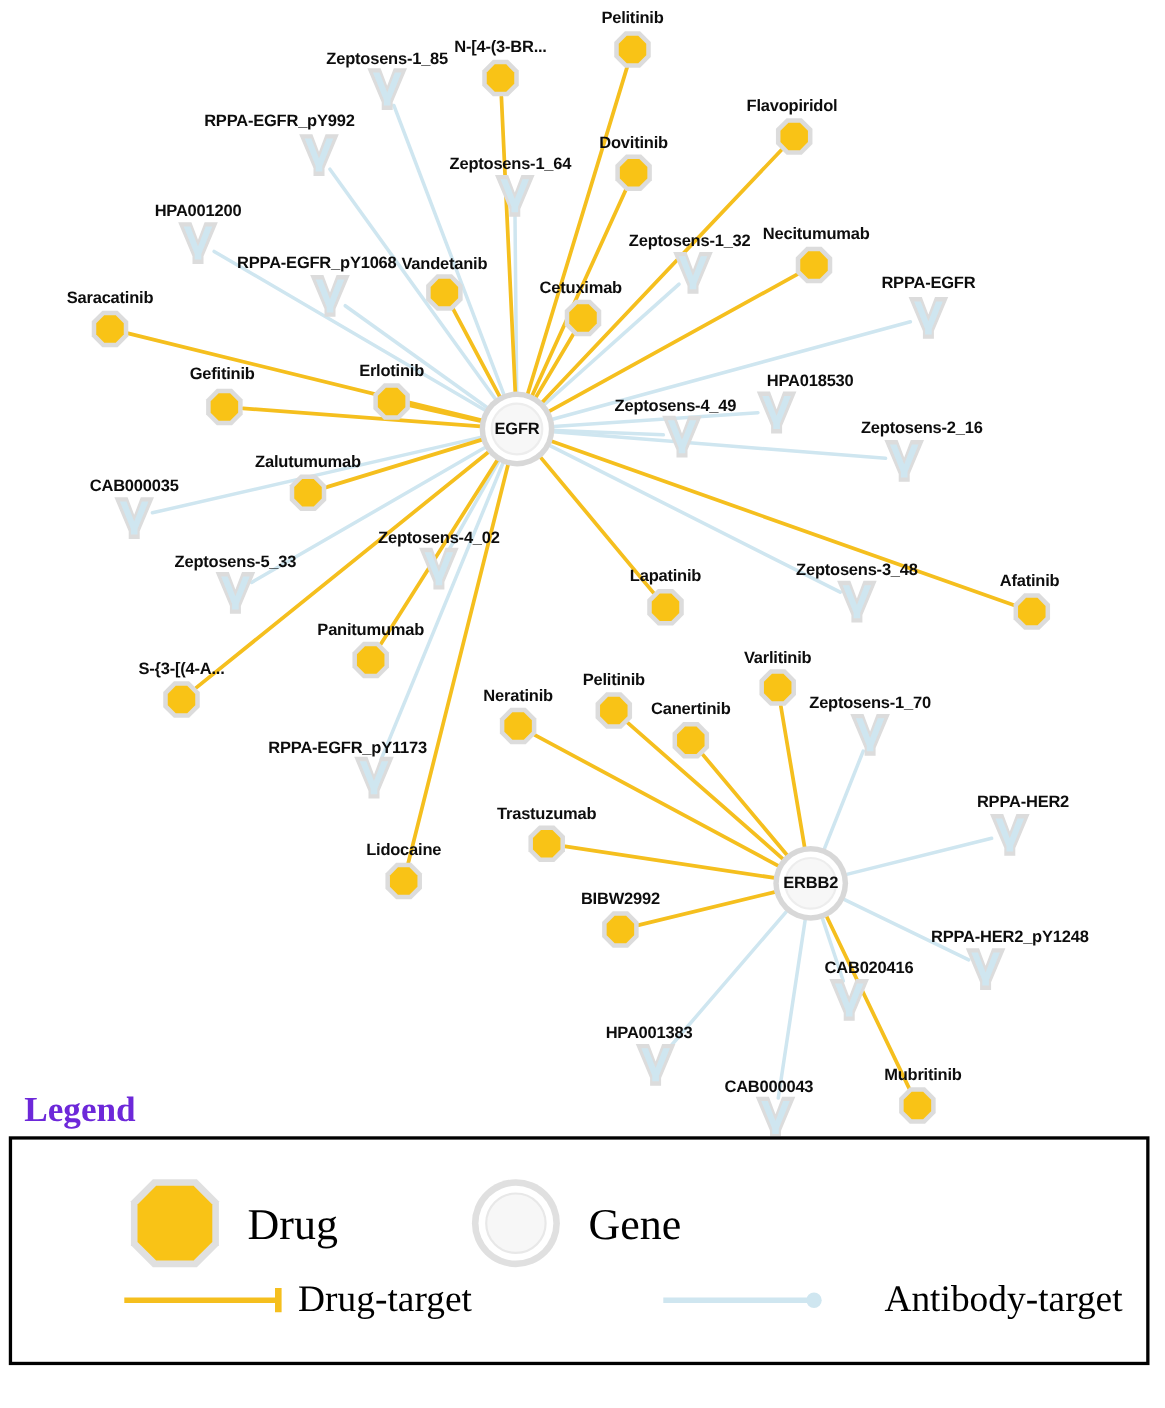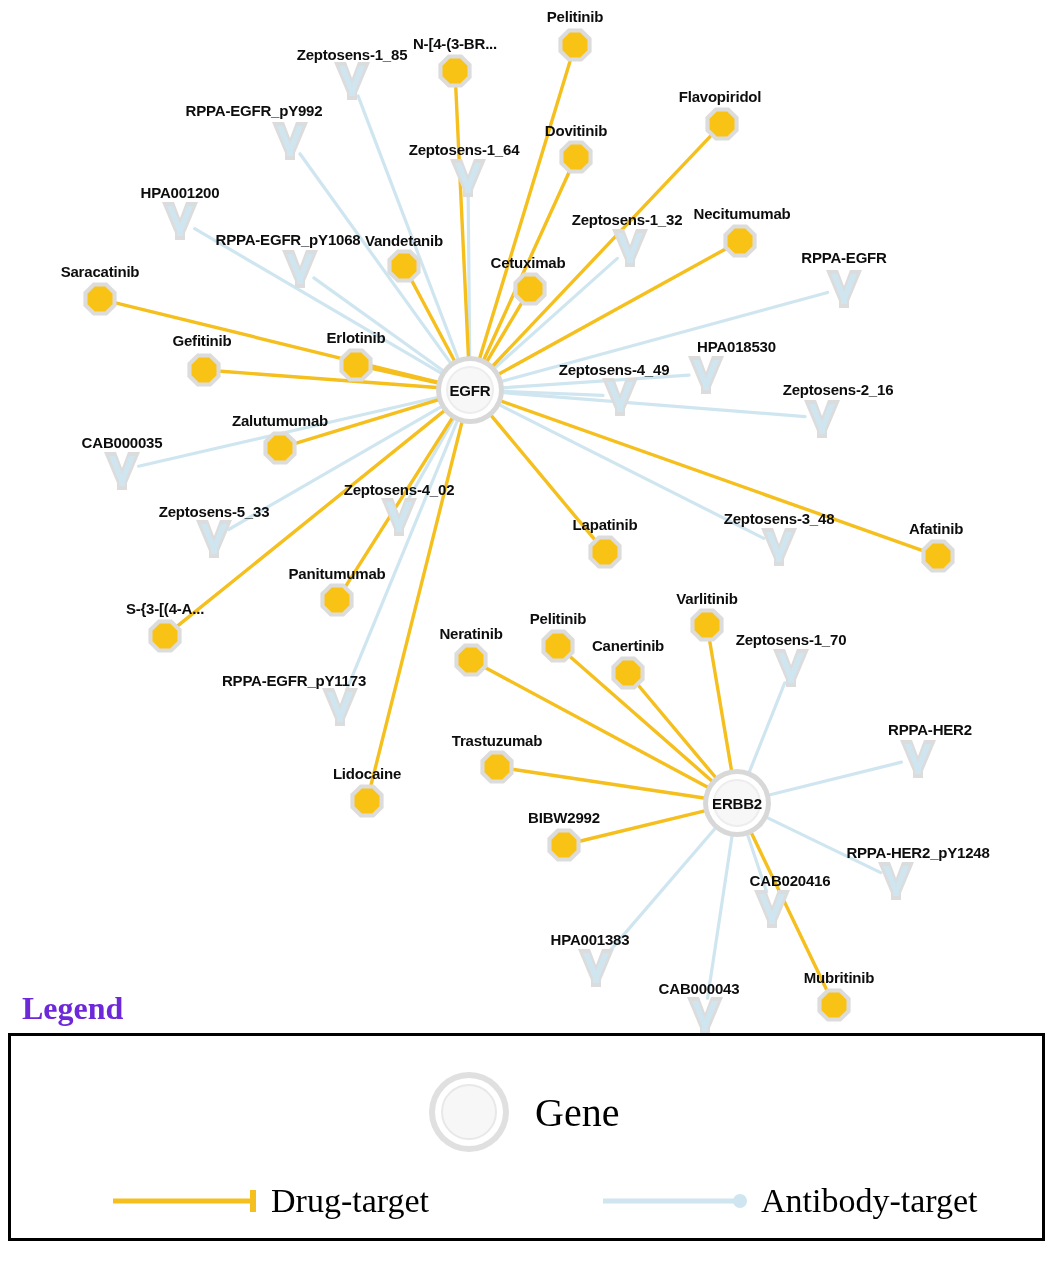--- a/index.html
+++ b/index.html
@@ -72,21 +72,21 @@
     align-items: center;
   }
   .legend-text {
     font-family: "Liberation Serif", serif;
     font-size: 40px;
     color: #000;
     margin-left: 18px;
   }
   .legend-row-2 {
     position: absolute;
-    top: 144px;
+    top: 125px;
     left: 0;
     width: 100%;
     height: 60px;
   }
   .legend-text-2 {
     font-family: "Liberation Serif", serif;
     font-size: 34px;
     color: #000;
     margin-left: 10px;
   }
@@ -363,57 +363,64 @@
       <div class="node-label" style="left: 288px; top: 239px;">RPPA-EGFR_pY1068</div>
       <div class="node-label" style="left: 844px; top: 257px;">RPPA-EGFR</div>
       <div class="node-label" style="left: 723px; top: 346px; padding-left: 27px;">HPA018530</div>
       <div class="node-label" style="left: 614px; top: 369px;">Zeptosens-4_49</div>
       <div class="node-label" style="left: 838px; top: 389px;">Zeptosens-2_16</div>
       <div class="node-label" style="left: 122px; top: 442px;">CAB000035</div>
       <div class="node-label" style="left: 399px; top: 489px;">Zeptosens-4_02</div>
       <div class="node-label" style="left: 214px; top: 511px;">Zeptosens-5_33</div>
       <div class="node-label" style="left: 779px; top: 518px;">Zeptosens-3_48</div>
       <div class="node-label" style="left: 791px; top: 639px;">Zeptosens-1_70</div>
-      <div class="node-label" style="left: 294px; top: 680px; text-align: center;">RPPA-EGFR_pY1173</div>
+      <div class="node-label" style="left: 316px; top: 680px; text-align: center;">RPPA-EGFR_pY1173</div>
       <div class="node-label" style="left: 930px; top: 729px;">RPPA-HER2</div>
       <div class="node-label" style="left: 918px; top: 852px;">RPPA-HER2_pY1248</div>
       <div class="node-label" style="left: 790px; top: 880px;">CAB020416</div>
       <div class="node-label" style="left: 590px; top: 939px;">HPA001383</div>
       <div class="node-label" style="left: 699px; top: 988px;">CAB000043</div>
       <div class="node-label" style="left: 470px; top: 390px;">EGFR</div>
       <div class="node-label" style="left: 737px; top: 803px;">ERBB2</div>
     </div>
 </div>
 
 <div class="legend-wrap">
   <div class="legend-title">Legend</div>
   <div class="legend-box">
     <div class="legend-row-1">
 
+      <div class="legend-item" style="left:100px; top:10px;">
+        <svg width="96" height="96" viewBox="0 0 96 96">
+          <polygon points="28,8 68,8 88,28 88,68 68,88 28,88 8,68 8,28" fill="#e0e0e0"></polygon>
+          <polygon points="31,14 65,14 82,31 82,65 65,82 31,82 14,65 14,31" fill="#f9c316"></polygon>
+        </svg>
+        <span class="legend-text">Drug</span>
+      </div>
 
       <div class="legend-item" style="left:410px; top:10px;">
         <svg width="96" height="96" viewBox="0 0 96 96">
           <circle cx="48" cy="48" r="40" fill="#e0e0e0"></circle>
           <circle cx="48" cy="48" r="34" fill="#ffffff"></circle>
           <circle cx="48" cy="48" r="27" fill="#f7f7f7" stroke="#e8e8e8" stroke-width="2"></circle>
         </svg>
         <span class="legend-text">Gene</span>
       </div>
 
     </div>
 
     <div class="legend-row-2">
       <div class="legend-item" style="left:100px; top:2px;">
         <svg width="150" height="30" viewBox="0 0 150 30">
           <line x1="2" y1="15" x2="140" y2="15" stroke="#f5bf1e" stroke-width="5"></line>
           <line x1="142" y1="4" x2="142" y2="26" stroke="#f5bf1e" stroke-width="6"></line>
         </svg>
         <span class="legend-text-2">Drug-target</span>
       </div>
-      <div class="legend-item" style="left:590px; top:2px;">
+      <div class="legend-item" style="left:590px; top:2px;gap:43px;">
         <svg width="150" height="30" viewBox="0 0 150 30">
           <line x1="2" y1="15" x2="134" y2="15" stroke="#cfe6f0" stroke-width="5"></line>
           <circle cx="139" cy="15" r="7" fill="#cfe6f0"></circle>
         </svg>
         <span class="legend-text-2">Antibody-target</span>
       </div>
     </div>
   </div>
 </div>
 

